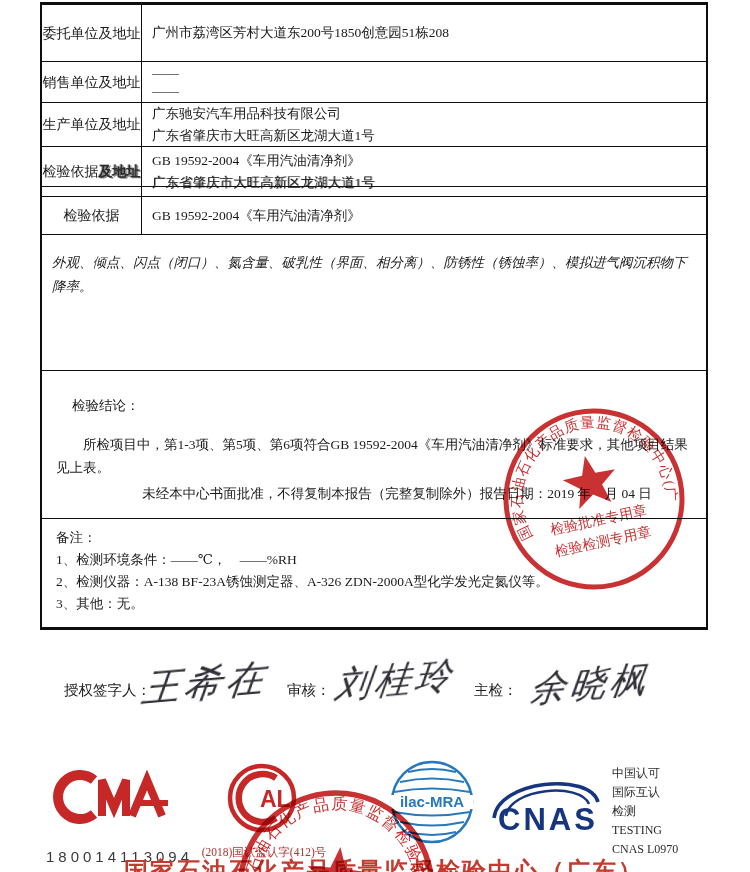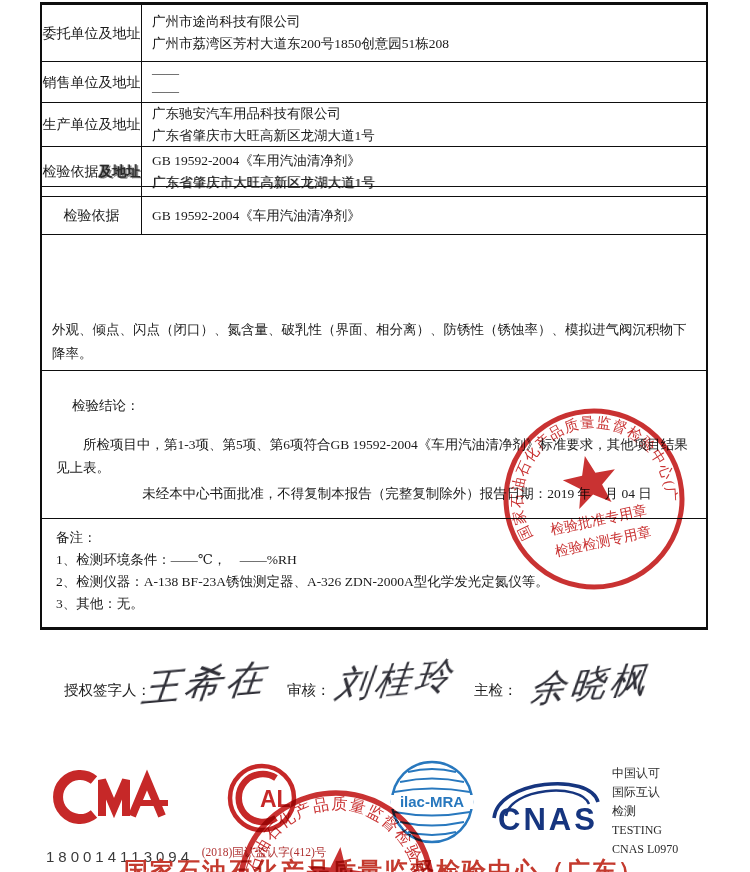--- a/index.html
+++ b/index.html
@@ -45,21 +45,20 @@
 <div class="page">
 
   <div class="rtable">
 
     <div class="trow" style="height:57px;">
       <div class="lbl-cell">
         <span>委托单位</span>
         <span>及地址</span>
       </div>
       <div class="cnt-cell">
-        <span>广州市途尚科技有限公司</span>
         <span>广州市荔湾区芳村大道东200号1850创意园51栋208</span>
       </div>
     </div>
 
     <div class="trow" style="height:41px;">
       <div class="lbl-cell">
         <span>销售单位</span>
         <span>及地址</span>
       </div>
       <div class="cnt-cell" style="line-height:18px;">
@@ -93,21 +92,21 @@
     <div class="trow" style="height:38px;">
       <div class="lbl-cell">
         <span>检验依据</span>
       </div>
       <div class="cnt-cell">
         <span>GB 19592-2004《车用汽油清净剂》</span>
       </div>
     </div>
 
     <div class="trow" style="height:136px;">
-      <div class="cnt-cell" style="justify-content:flex-end;padding-top:16px;line-height:24px;">
+      <div class="cnt-cell" style="justify-content:flex-start;padding-top:16px;line-height:24px;font-style:italic;">
         <span>外观、倾点、闪点（闭口）、氮含量、破乳性（界面、相分离）、防锈性（锈蚀率）、模拟进气阀沉积物下降率。</span>
       </div>
     </div>
 
     <div class="trow" style="height:148px;">
       <div class="full-cell">
         <p class="concl-title">检验结论：</p>
         <p class="concl-body">所检项目中，第1-3项、第5项、第6项符合GB 19592-2004《车用汽油清净剂》标准要求，其他项目结果见上表。</p>
         <div class="concl-bottom">
           <span>未经本中心书面批准，不得复制本报告（完整复制除外）</span>

